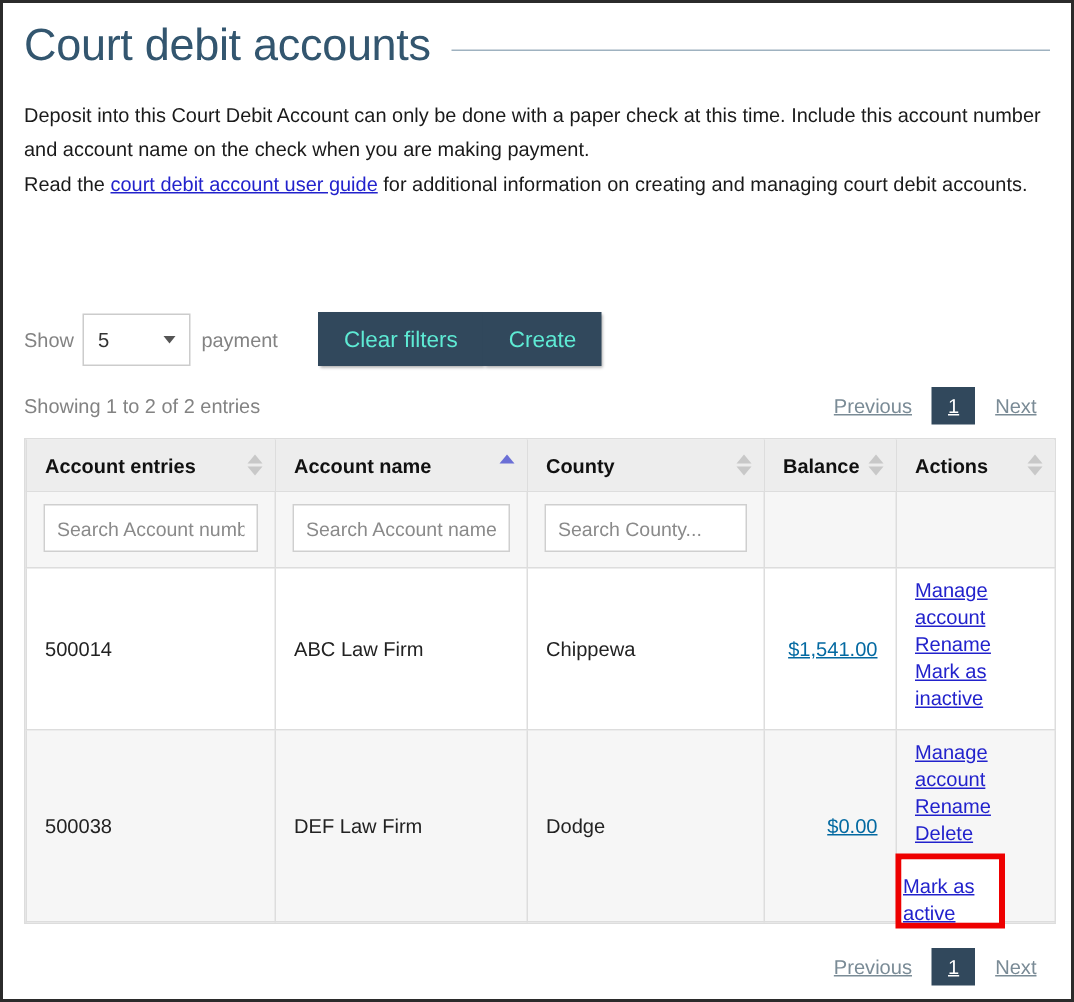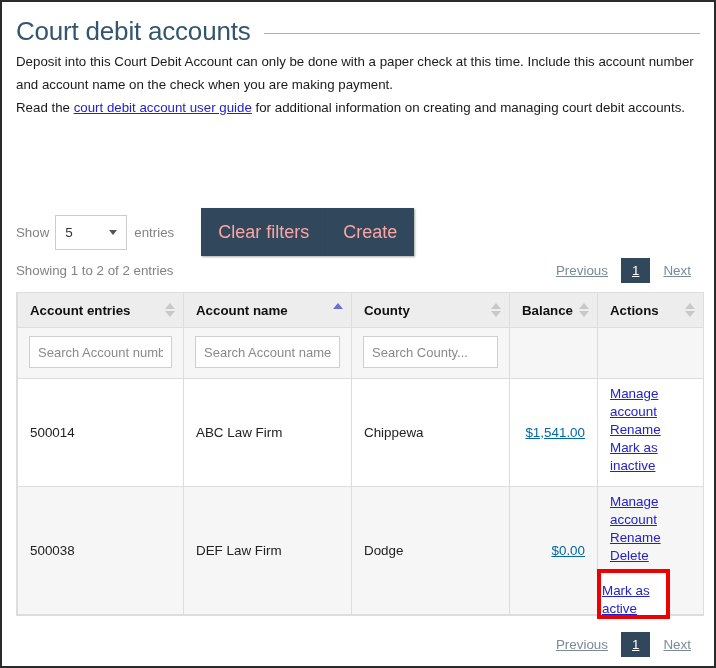--- a/index.html
+++ b/index.html
@@ -28,37 +28,37 @@
   }
 
   
   .title-row {
     display: flex;
     align-items: center;
     gap: 14px;
     padding-top: 12px;
   }
   .page-title {
-    font-size: 26px;
+    font-size: 30px;
     line-height: 34px;
     font-weight: normal;
     color: #33566f;
     white-space: nowrap;
     letter-spacing: -0.2px;
   }
   .title-rule {
     flex: 1;
     height: 1px;
     background: #9fb2c0;
     margin-top: 4px;
   }
 
   
   .intro {
-    margin-top: 2px;
+    margin-top: 17px;
     font-size: 13.3px;
     line-height: 23px;
     color: #1a1a1a;
     max-width: 690px;
   }
   .intro p { margin: 0; }
   a.link {
     color: #2222cc;
     text-decoration: underline;
   }
@@ -137,25 +137,25 @@
     top: 50%;
     margin-top: -2px;
     width: 0; height: 0;
     border-left: 4px solid transparent;
     border-right: 4px solid transparent;
     border-top: 5px solid #555555;
   }
   .show-entries .lbl2 { padding-left: 7px; }
 
   .btn {
-    height: 48px;
+    height: 36px;
     border: none;
     background: #31485c;
-    color: #fca5a5;
-    font-size: 18px;
+    color: #5eead4;
+    font-size: 15px;
     font-family: "Liberation Sans", sans-serif;
     padding: 0 17px;
     cursor: pointer;
     box-shadow: 1px 1px 2px rgba(0,0,0,0.35);
   }
   #btn-clear { margin-left: 27px; }
   #btn-create { }
 
   
   .info-row {
@@ -340,21 +340,21 @@
   </div>
 
 
   <div class="controls">
     <div class="show-entries">
       <span class="lbl">Show</span>
       <div class="select-box">
         <span>5</span>
         <span class="select-caret"></span>
       </div>
-      <span class="lbl2">entries</span>
+      <span class="lbl2">payment</span>
     </div>
     <button class="btn" id="btn-clear">Clear filters</button>
     <button class="btn" id="btn-create">Create</button>
   </div>
 
   <div class="info-row">
     <div class="dt-info">Showing 1 to 2 of 2 entries</div>
     <div class="pagination">
       <span class="page-link">Previous</span>
       <span class="page-current">1</span>

